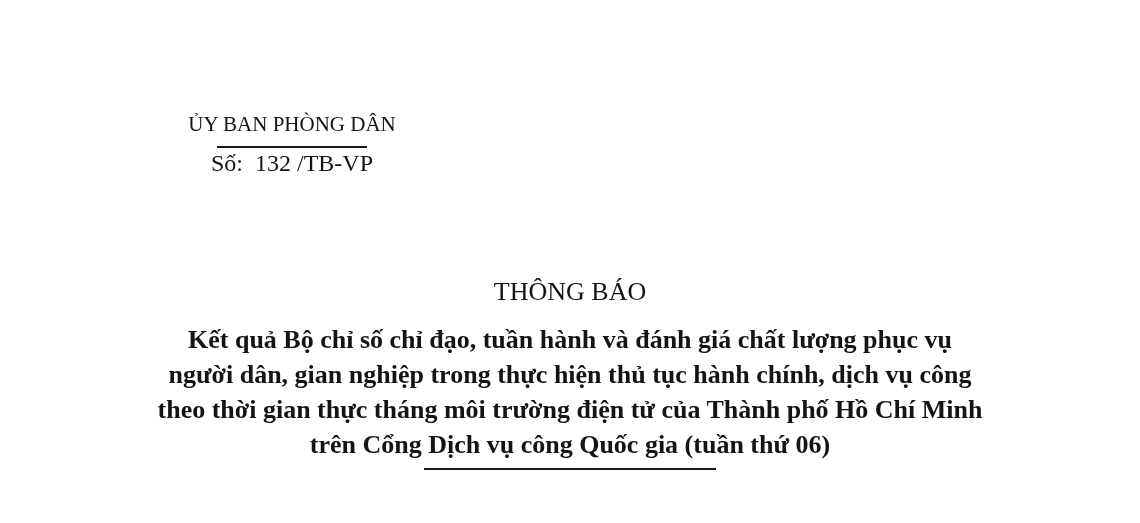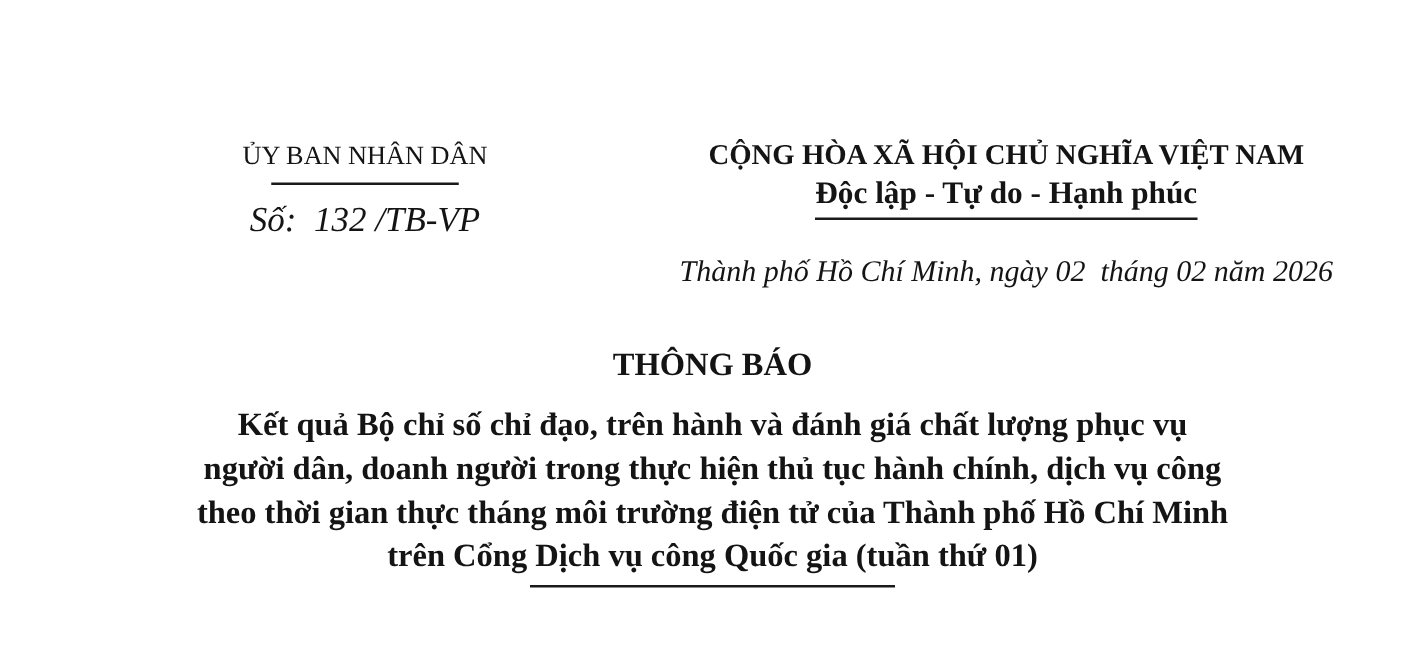--- a/index.html
+++ b/index.html
@@ -29,24 +29,23 @@
     line-height: 28px;
     white-space: nowrap;
   }
   .agency-name {
     font-size: 23px;
     line-height: 29px;
     font-weight: bold;
     white-space: nowrap;
   }
   .doc-number {
-    margin-top: 13px;
-    font-size: 28px;
+    margin-top: 2px;
+    font-size: 24px;
     white-space: pre;
-    font-style: italic;
   }
   .col-right {
     position: absolute;
     left: 512px;
     top: 108px;
     width: 586px;
     text-align: center;
   }
   .nat-line1 {
     font-size: 23px;
@@ -86,55 +85,49 @@
   
   .title-block {
     position: absolute;
     left: 0;
     top: 276px;
     width: 1140px;
     text-align: center;
   }
   .doc-title {
     font-size: 26px;
-    font-weight: bold;
+    font-weight: normal;
     line-height: 32px;
   }
   .subtitle {
     margin-top: 14px;
     font-size: 26px;
     font-weight: bold;
     line-height: 35px;
   }
   .subtitle-line {
     white-space: nowrap;
   }
 </style>
 </head>
 <body>
 
 <div class="page">
 
   <div class="col-left">
-    <div class="agency-line">ỦY BAN NHÂN DÂN</div>
+    <div class="agency-line">ỦY BAN PHÒNG DÂN</div>
     <div class="rule rule-left"></div>
     <div class="doc-number">Số:  132 /TB-VP</div>
   </div>
 
-  <div class="col-right">
-    <div class="nat-line1">CỘNG HÒA XÃ HỘI CHỦ NGHĨA VIỆT NAM</div>
-    <div class="nat-line2">Độc lập - Tự do - Hạnh phúc</div>
-    <div class="rule rule-right"></div>
-    <div class="dateline">Thành phố Hồ Chí Minh, ngày 02  tháng 02 năm 2026</div>
-  </div>
 
   <div class="title-block">
     <div class="doc-title">THÔNG BÁO</div>
     <div class="subtitle">
-      <div class="subtitle-line">Kết quả Bộ chỉ số chỉ đạo, trên hành và đánh giá chất lượng phục vụ</div>
-      <div class="subtitle-line">người dân, doanh người trong thực hiện thủ tục hành chính, dịch vụ công</div>
+      <div class="subtitle-line">Kết quả Bộ chỉ số chỉ đạo, tuần hành và đánh giá chất lượng phục vụ</div>
+      <div class="subtitle-line">người dân, gian nghiệp trong thực hiện thủ tục hành chính, dịch vụ công</div>
       <div class="subtitle-line">theo thời gian thực tháng môi trường điện tử của Thành phố Hồ Chí Minh</div>
-      <div class="subtitle-line">trên Cổng Dịch vụ công Quốc gia (tuần thứ 01)</div>
+      <div class="subtitle-line">trên Cổng Dịch vụ công Quốc gia (tuần thứ 06)</div>
     </div>
     <div class="rule rule-bottom"></div>
   </div>
 
 </div>
 
 </body></html>

